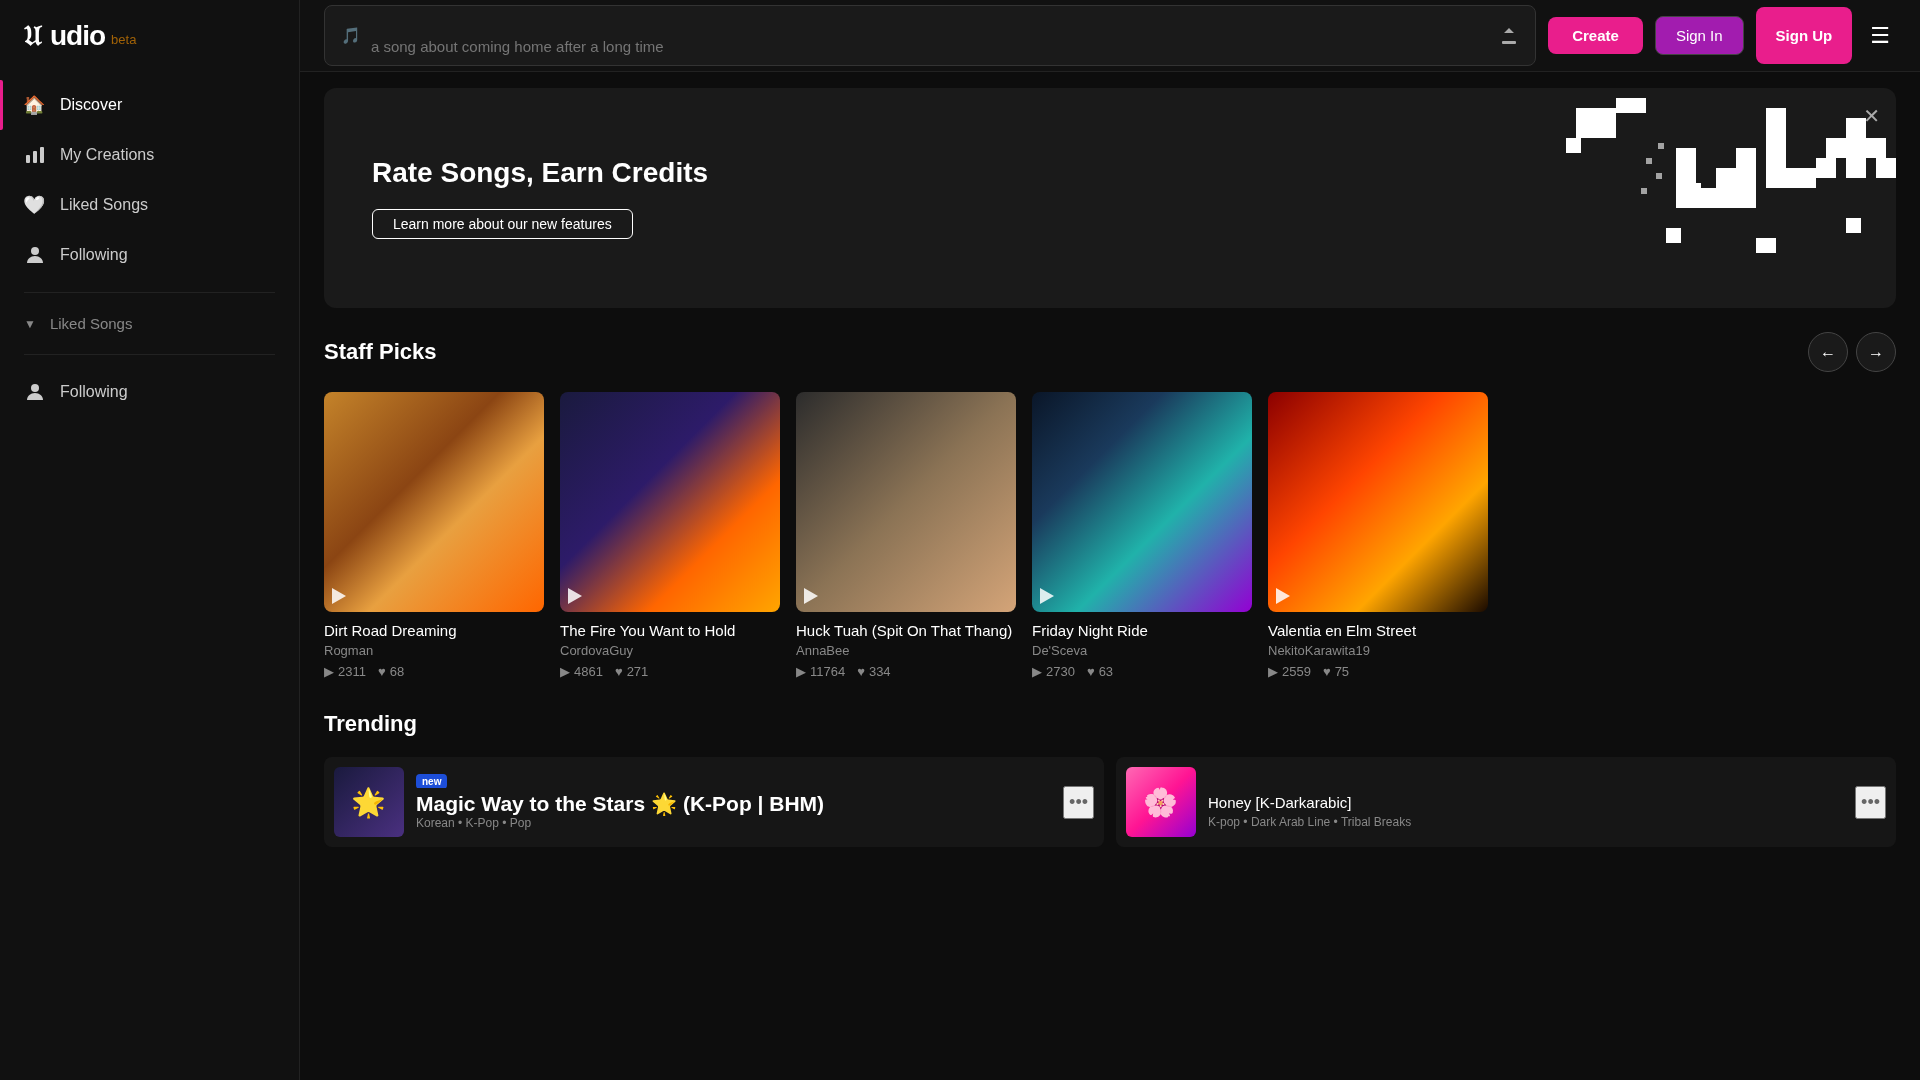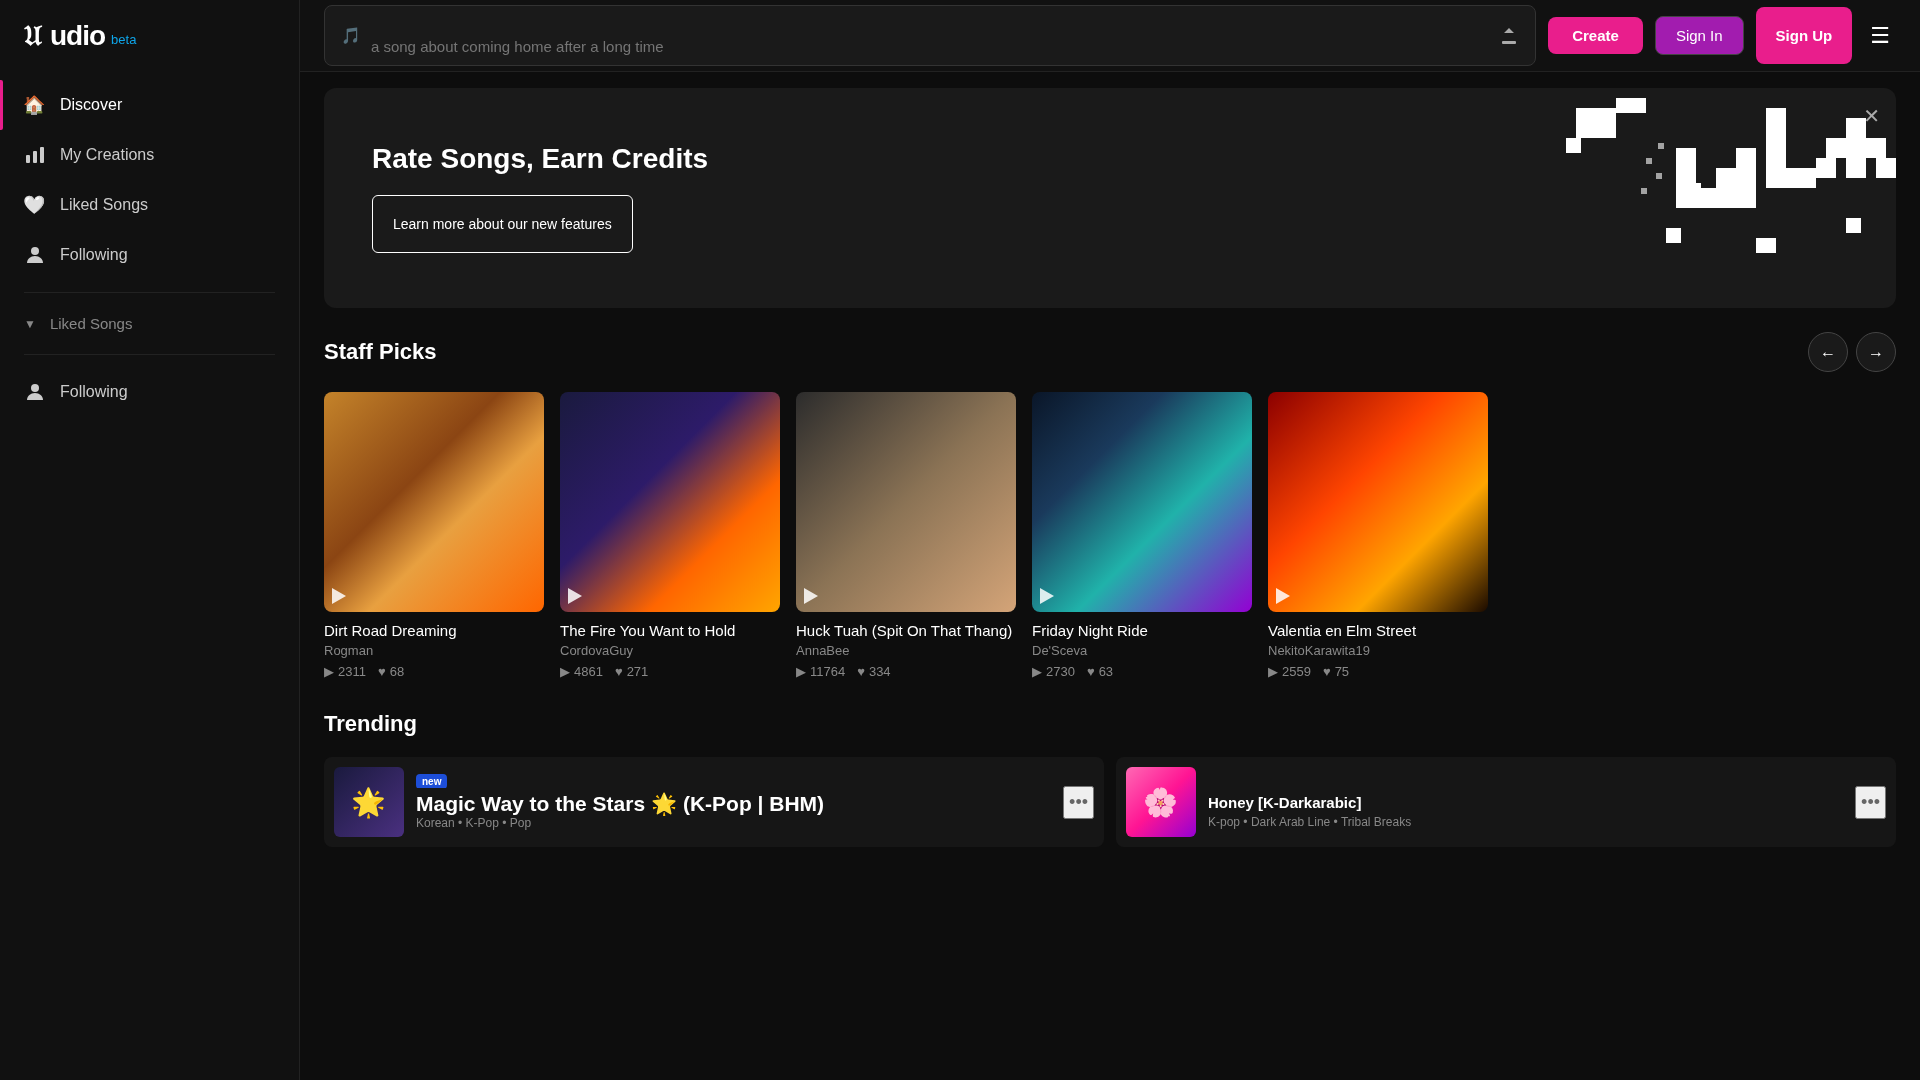--- a/index.html
+++ b/index.html
@@ -35,21 +35,21 @@
 
     .logo-text {
       font-size: 28px;
       font-weight: 700;
       color: #fff;
       letter-spacing: -1px;
     }
 
     .logo-beta {
       font-size: 13px;
-      color: #0ea5e9;
+      color: #a16207;
       margin-top: 6px;
     }
 
     .sidebar-nav {
       display: flex;
       flex-direction: column;
       padding: 8px 0;
     }
 
     .nav-item {
@@ -240,21 +240,21 @@
       font-weight: 700;
       color: #fff;
       margin-bottom: 20px;
     }
 
     .hero-btn {
       background: none;
       border: 1px solid #fff;
       color: #fff;
       border-radius: 6px;
-      padding: 20px 20px;
+      padding: 6px 20px;
       font-size: 14px;
       cursor: pointer;
       width: fit-content;
     }
 
     
     .section {
       padding: 0 24px 24px;
     }
 
@@ -690,21 +690,21 @@
           <div class="trending-tags">Korean • K-Pop • Pop</div>
         </div>
         <button class="trending-menu">•••</button>
       </div>
 
       <div class="trending-item">
         <div class="trending-thumb trending-thumb-2">
           <span style="font-size:28px">🌸</span>
         </div>
         <div class="trending-info">
-          <div style="font-size:15px;font-weight:700;color:#fff;margin-bottom:4px;margin-top:22px;">Honey [K-Darkarabic]</div>
+          <div style="font-size:15px;font-weight:400;color:#fff;margin-bottom:4px;margin-top:22px;">Honey [K-Darkarabic]</div>
           <div class="trending-tags">K-pop • Dark Arab Line • Tribal Breaks</div>
         </div>
         <button class="trending-menu">•••</button>
       </div>
 
     </div>
   </div>
 
 </main>
 

